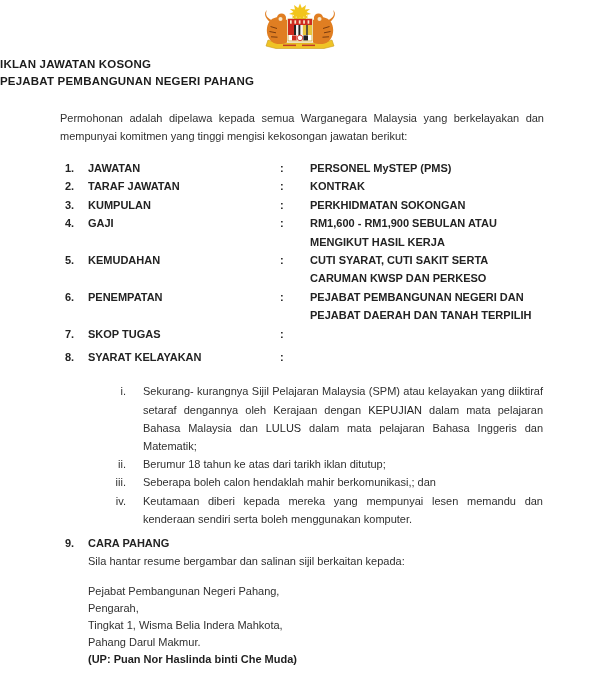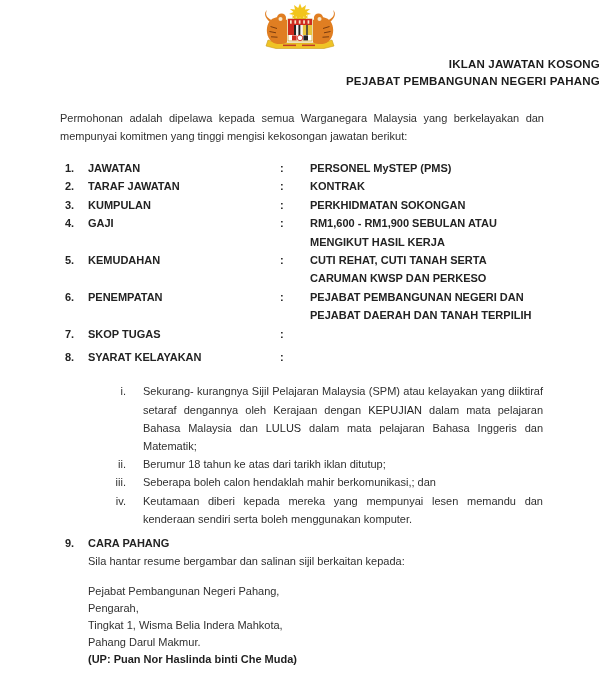--- a/index.html
+++ b/index.html
@@ -7,21 +7,21 @@
   body {
     width:600px; height:676px;
     font-family:"Liberation Sans","DejaVu Sans",sans-serif;
     color:#2b2b2b;
     -webkit-font-smoothing:antialiased;
   }
   .page { position:relative; width:600px; height:676px; background:#ffffff; overflow:hidden; }
 
   .crest-wrap { display:flex; justify-content:center; padding-top:3px; }
 
-  .titles { margin-top:6px; text-align:right; font-weight:700; font-size:11.5px; line-height:17px; color:#1c1c1c; letter-spacing:0.2px; }
+  .titles { margin-top:6px; text-align:left; font-weight:700; font-size:11.5px; line-height:17px; color:#1c1c1c; letter-spacing:0.2px; }
 
   .intro { margin:19px 56px 0 60px; font-size:11px; line-height:18px; text-align:justify; color:#303030; }
 
   .details { margin:14px 55px 0 65px; font-size:11px; font-weight:700; color:#232323; }
   .drow { display:grid; grid-template-columns:23px 192px 30px 1fr; line-height:18.4px; }
   .drow .val { white-space:pre-line; }
   .drow-syarat { margin-top:5px; }
 
   .reqs { margin:16px 57px 0 100px; font-size:11px; line-height:18.2px; color:#303030; }
   .req { display:grid; grid-template-columns:26px 1fr; column-gap:17px; }
@@ -123,21 +123,21 @@
       <span>4.</span>
       <span>GAJI</span>
       <span>:</span>
       <span class="val">RM1,600 - RM1,900 SEBULAN ATAU
 MENGIKUT HASIL KERJA</span>
     </div>
     <div class="drow">
       <span>5.</span>
       <span>KEMUDAHAN</span>
       <span>:</span>
-      <span class="val">CUTI REHAT, CUTI TANAH SERTA
+      <span class="val">CUTI SYARAT, CUTI SAKIT SERTA
 CARUMAN KWSP DAN PERKESO</span>
     </div>
     <div class="drow">
       <span>6.</span>
       <span>PENEMPATAN</span>
       <span>:</span>
       <span class="val">PEJABAT PEMBANGUNAN NEGERI DAN
 PEJABAT DAERAH DAN TANAH TERPILIH</span>
     </div>
     <div class="drow">

